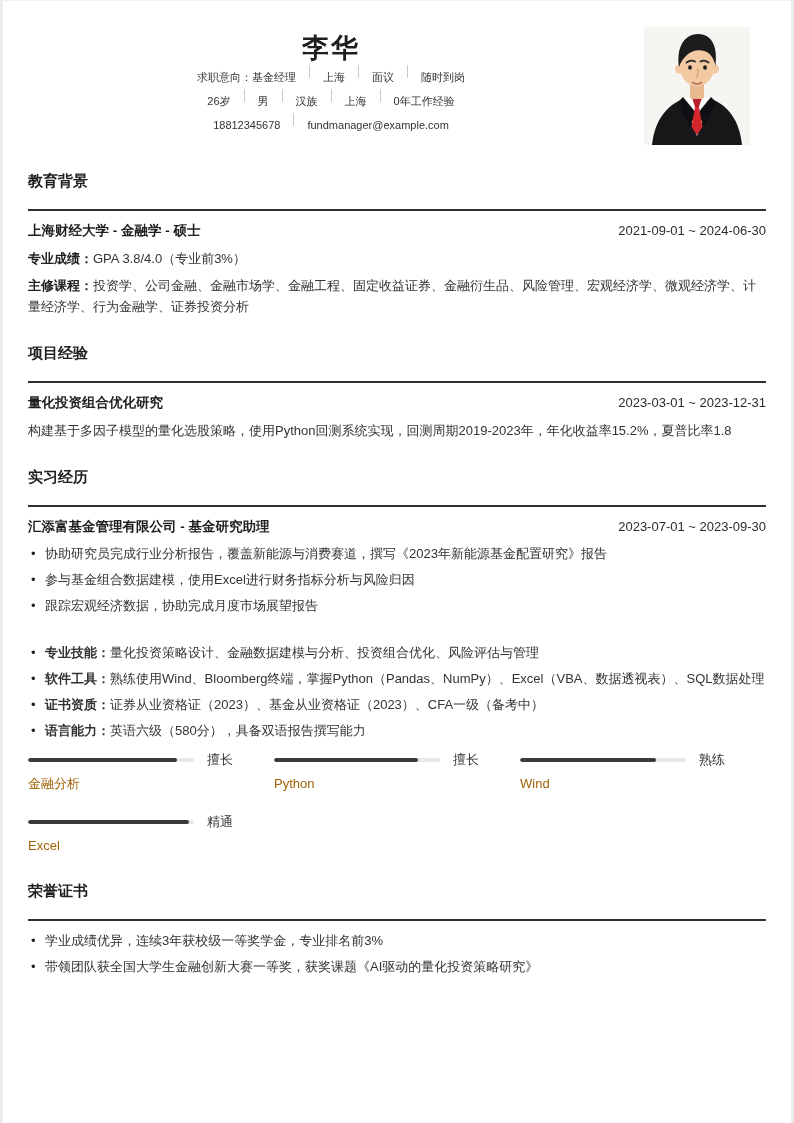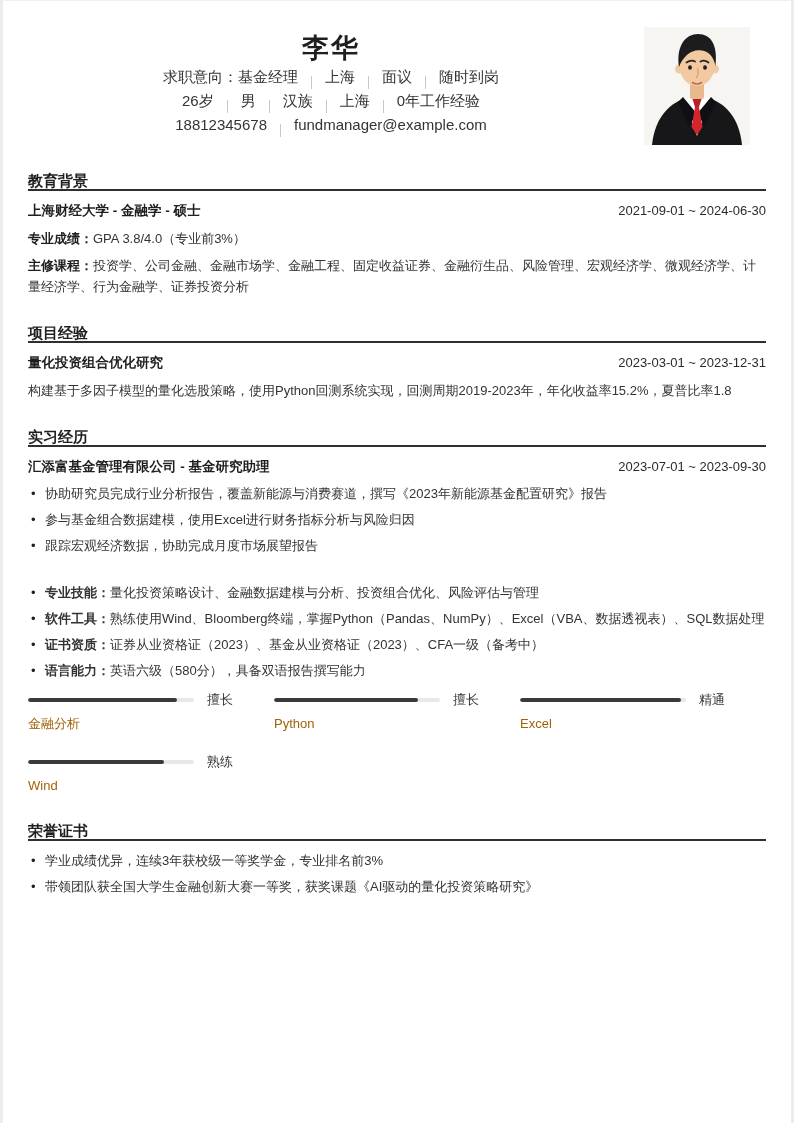--- a/index.html
+++ b/index.html
@@ -11,29 +11,29 @@
     border-left:3px solid #ececec;
     border-right:3px solid #ececec;
     border-top:1px solid #f0f0f0;
   }
   .page { padding:26px 25px 0 25px; }
 
   
   .header { display:flex; align-items:flex-start; }
   .header-left { flex:1; text-align:center; padding-top:4px; }
   .name { font-size:27px; font-weight:bold; color:#1f1f1f; line-height:34px; letter-spacing:2px; }
-  .hline { font-size:15px; color:#333; line-height:24px; display:flex; justify-content:center; align-items:flex-end; flex-wrap:nowrap; }
+  .hline { font-size:11px; color:#333; line-height:24px; display:flex; justify-content:center; align-items:flex-start; flex-wrap:nowrap; }
   .vdiv { display:inline-block; width:1px; height:13px; background:#c9c9c9; margin:0 13px; }
   .photo { width:106px; height:118px; margin:0 16px 0 10px; flex:0 0 auto; background:#f7f5f2; overflow:hidden; }
   .photo svg { display:block; width:100%; height:100%; }
 
   
   .section { margin-top:27px; }
   .sec-title { font-size:15px; font-weight:bold; color:#1f1f1f; line-height:17px;
-               padding-bottom:0; border-bottom:2px solid #2f2f2f; margin-bottom:10px; }
+               padding-bottom:20px; border-bottom:2px solid #2f2f2f; margin-bottom:10px; }
   .entry { display:flex; justify-content:space-between; align-items:baseline; margin-bottom:7px;gap:13px; }
   .entry-title { font-size:13.5px; font-weight:bold; color:#1f1f1f; line-height:20px; }
   .entry-date { font-size:13px; color:#2b2b2b; line-height:20px; }
   .kv { font-size:13px; line-height:21px; margin-bottom:6px; color:#333; }
   .kv b { color:#1f1f1f; }
   .desc { font-size:13px; line-height:21px; color:#333; }
   ul.blist { list-style:none; }
   ul.blist li { position:relative; padding-left:17px; font-size:13px; line-height:20px; margin:5px 0 6px 0; color:#333; }
   ul.blist li::before { content:"•"; position:absolute; left:3px; top:0; color:#1f1f1f; font-size:13px; }
 
@@ -177,34 +177,34 @@
           <div class="bar-track">
               <div class="bar-fill" style="width: 87%;"></div>
             </div>
           <span class="bar-level">擅长</span>
         </div>
         <div class="bar-name">Python</div>
       </div>
       <div class="bar-group">
         <div class="bar-line">
           <div class="bar-track">
+              <div class="bar-fill" style="width: 82%;"></div>
+            </div>
+          <span class="bar-level">熟练</span>
+        </div>
+        <div class="bar-name">Wind</div>
+      </div>
+      <div class="bar-group">
+        <div class="bar-line">
+          <div class="bar-track">
               <div class="bar-fill" style="width: 97%;"></div>
             </div>
           <span class="bar-level">精通</span>
         </div>
         <div class="bar-name">Excel</div>
-      </div>
-      <div class="bar-group">
-        <div class="bar-line">
-          <div class="bar-track">
-              <div class="bar-fill" style="width: 82%;"></div>
-            </div>
-          <span class="bar-level">熟练</span>
-        </div>
-        <div class="bar-name">Wind</div>
       </div>
     </div>
   </div>
 
   <div class="section">
     <div class="sec-title">荣誉证书</div>
     <ul class="blist">
       <li>学业成绩优异，连续3年获校级一等奖学金，专业排名前3%</li>
       <li>带领团队获全国大学生金融创新大赛一等奖，获奖课题《AI驱动的量化投资策略研究》</li>
 

